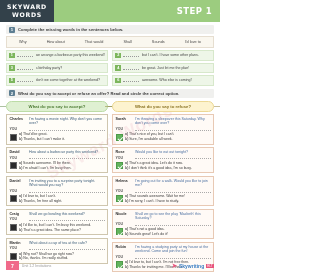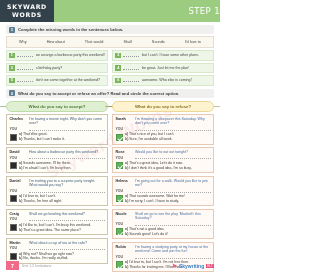--- a/index.html
+++ b/index.html
@@ -31,22 +31,23 @@
     font-family: "DejaVu Sans", sans-serif;
     font-weight: bold;
     letter-spacing: 0.7px;
     line-height: 1;
   }
   .logo-l1 { font-size: 6.2px; }
   .logo-l2 { font-size: 6.2px; margin-top: 1px; }
   .header-spacer { flex: 1; }
   .step-badge {
     display: flex; align-items: center;
+    padding-right: 8px;
     color: #ffffff;
-    font-weight: normal;
+    font-weight: bold;
     font-size: 8.5px;
     letter-spacing: 0.4px;
     font-family: "DejaVu Sans", sans-serif;
   }
 
   
   .instruction {
     display: flex; align-items: center;
     gap: 3px;
     margin: 3px 6px 0 6px;

